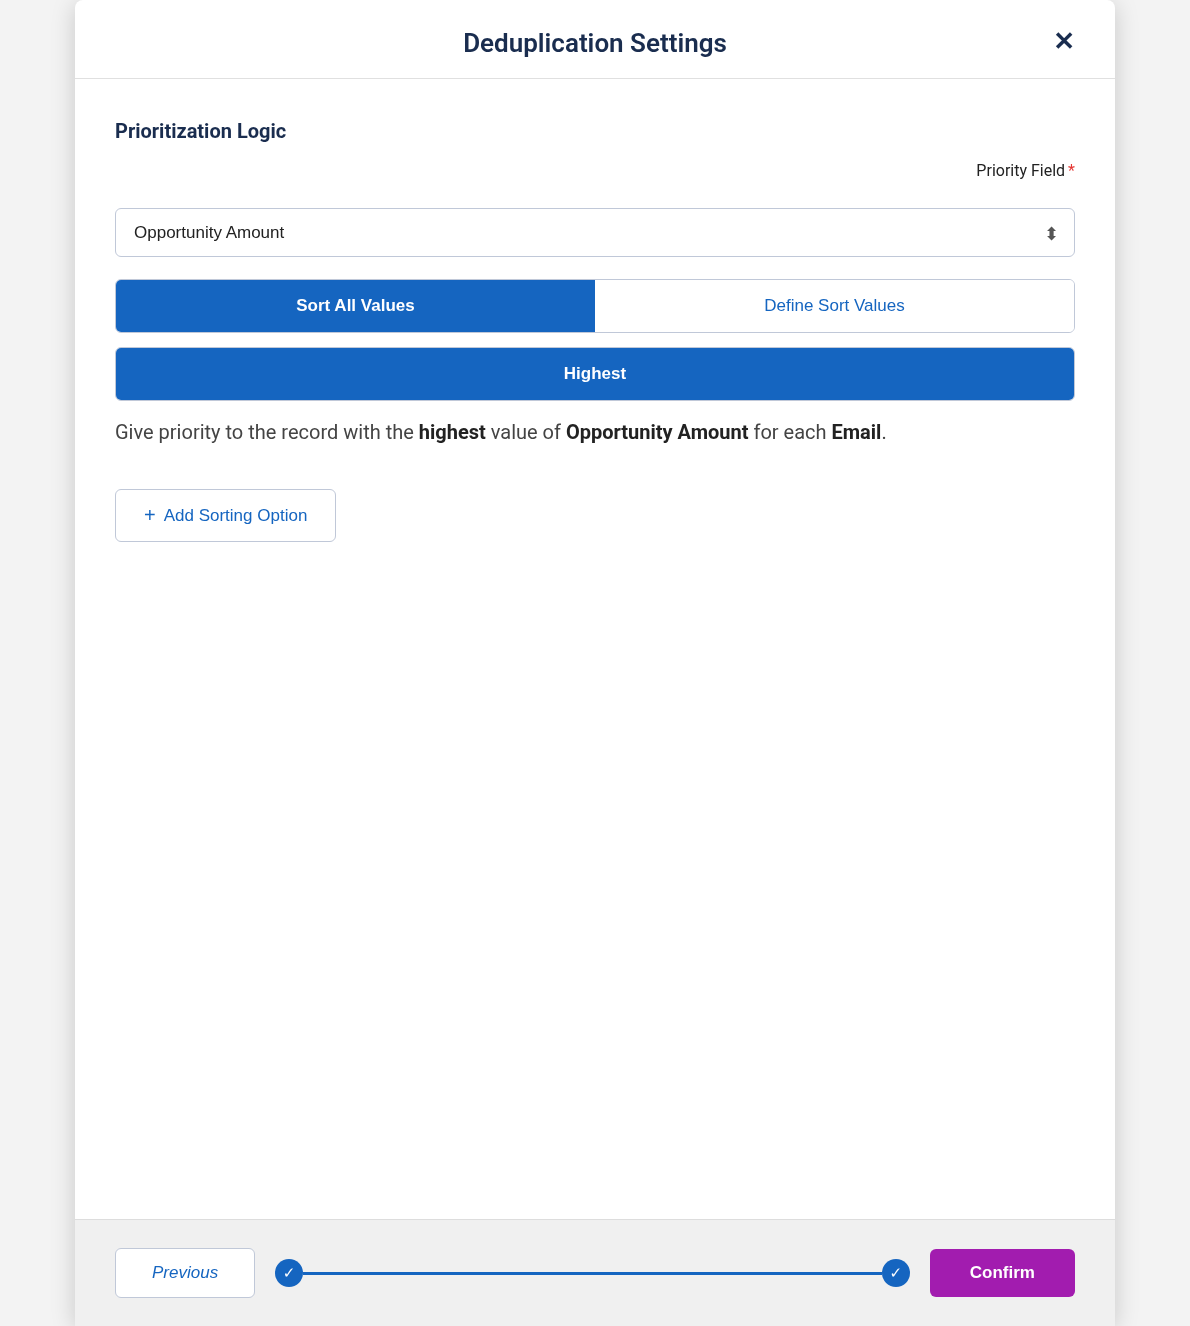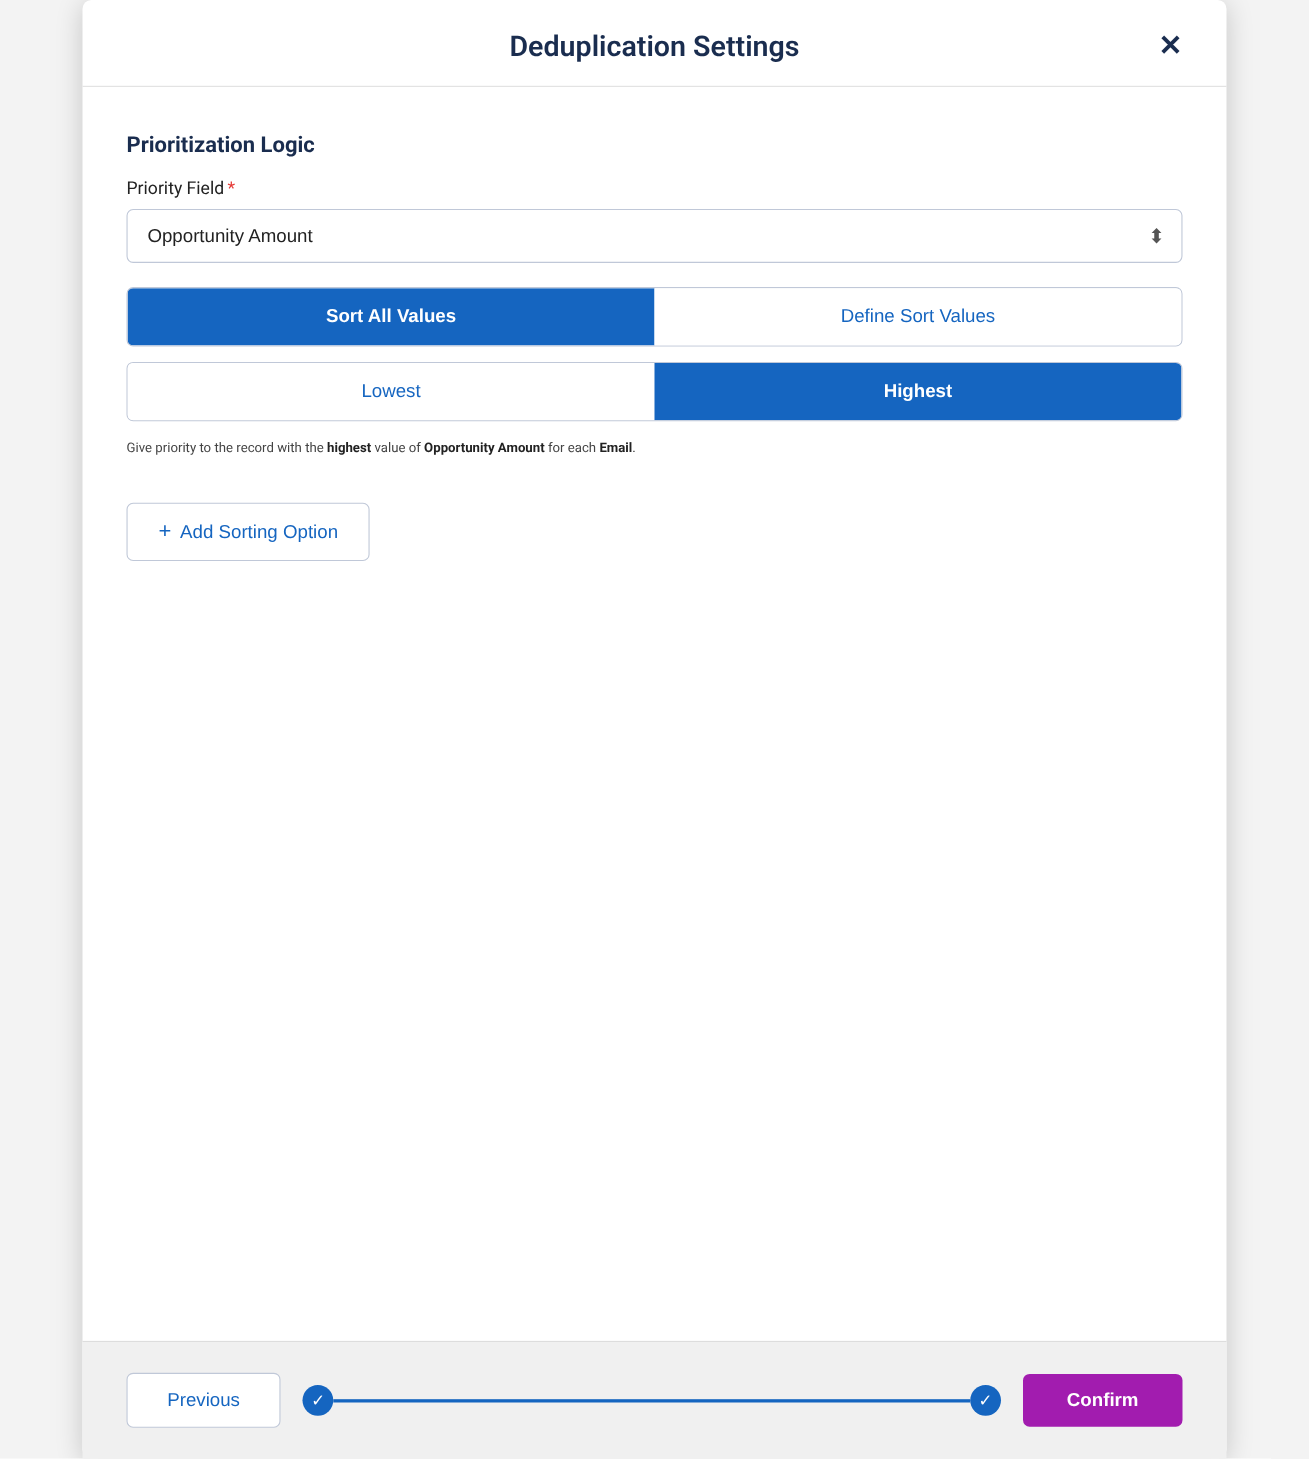--- a/index.html
+++ b/index.html
@@ -62,21 +62,22 @@
     .section-title {
       font-size: 20px;
       font-weight: 700;
       color: #1a2d4f;
       margin-bottom: 18px;
     }
 
     .field-label {
       font-size: 16px;
       color: #222;
-      margin-bottom: 10px;
+      margin-bottom: 28px;
+      text-align: right;
     }
 
     .required-star {
       color: #e53935;
       margin-left: 3px;
     }
 
     .select-wrapper {
       position: relative;
       margin-bottom: 22px;
@@ -146,21 +147,21 @@
     }
 
     .value-section-title {
       font-size: 19px;
       font-weight: 700;
       color: #1a2d4f;
       margin-bottom: 14px;
     }
 
     .priority-description {
-      font-size: 12px;
+      font-size: 20px;
       color: #444;
       margin-top: 4px;
       line-height: 1.7;
     }
 
     .priority-description strong {
       font-weight: 700;
       color: #222;
     }
 
@@ -197,20 +198,21 @@
 
     .prev-btn {
       padding: 14px 36px;
       border: 1px solid #c0c8d8;
       border-radius: 6px;
       background: #fff;
       color: #1565c0;
       font-size: 17px;
       font-weight: 500;
       cursor: pointer;
+      font-style: italic;
     }
 
     .confirm-btn {
       padding: 14px 40px;
       border: none;
       border-radius: 6px;
       background: #a21caf;
       color: #fff;
       font-size: 17px;
       font-weight: 600;
@@ -273,21 +275,20 @@
 
       <div class="toggle-group">
         <button class="toggle-btn active">Sort All Values</button>
         <button class="toggle-btn inactive">Define Sort Values</button>
       </div>
 
 
       <div class="value-section">
 
         <div class="toggle-group">
-          <button class="toggle-btn inactive">Lowest</button>
           <button class="toggle-btn active">Highest</button>
         </div>
 
         <div class="priority-description">
           <span>Give priority to the record with the </span><strong>highest</strong><span> value of </span><strong>Opportunity Amount</strong><span> for each </span><strong>Email</strong><span>.</span>
         </div>
       </div>
 
       <button class="add-sorting-btn">
         <span class="plus-icon">+</span>

